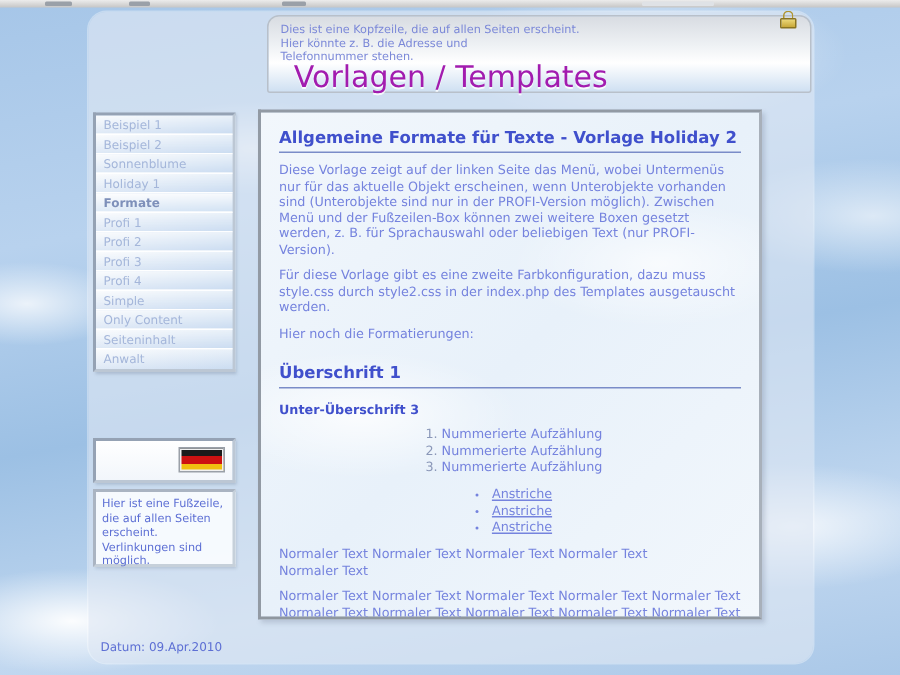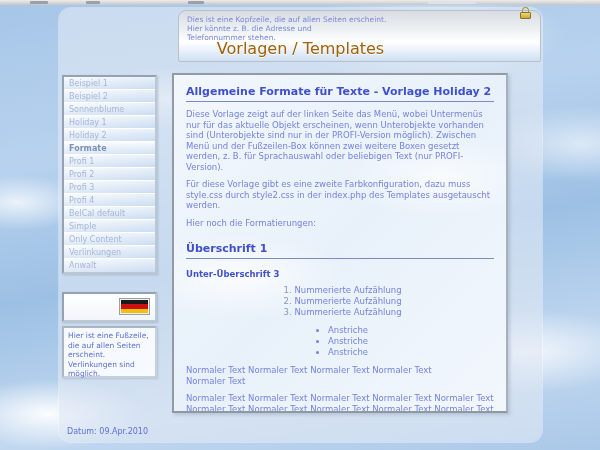--- a/index.html
+++ b/index.html
@@ -31,21 +31,21 @@
     border-radius:12px; background:rgba(224,233,244,.62);
     box-shadow:0 0 0 1px rgba(255,255,255,.35); }
 
   
   .header-box { position:absolute; left:119px; top:2px; width:363px; height:52px;
     border-radius:8px 8px 2px 2px; border:1px solid #b8c0ca;
     background:linear-gradient(#d8dce2 0%,#eef1f4 38%,#ffffff 62%,#cfe0f2 100%); }
   .kopfzeile { padding:4px 0 0 8px; font-size:7.5px; line-height:9px; color:#7b88d8;
     white-space:pre-line; }
   .page-title { position:absolute; left:0; right:0; top:31px; text-align:center;
-    font-size:16px; color:#a16207; text-shadow:0 1px 0 rgba(255,255,255,.8); }
+    font-size:20px; color:#a21caf; text-shadow:0 1px 0 rgba(255,255,255,.8); }
 
   
   .lock { position:absolute; left:461px; top:-1px; width:11px; height:12px; }
   .lock .shackle { width:7px; height:6px; margin:0 auto; border:1.5px solid #b09430;
     border-bottom:none; border-radius:4px 4px 0 0; }
   .lock .lock-body { width:11px; height:7px; margin-top:-1px; border:1px solid #8a7420;
     border-radius:1px; background:linear-gradient(#ecd878,#c8a838); }
 
   
   .sidebar { position:absolute; left:3px; top:67px; width:95px; }
@@ -85,21 +85,21 @@
     padding:6px 12px; overflow:hidden; }
   .content h1 { font-size:11px; font-weight:bold; color:#4050cc; margin:4px 0 2px;
     padding-bottom:3px; border-bottom:1px solid #7a8cc8; }
   .content h1.h1b { margin-top:14px; }
   .content p { font-size:8.5px; line-height:10.5px; color:#7583de; margin:7px 0; }
   .content h2 { text-align:center; font-size:9.5px; color:#4050cc; margin:13px 0 4px; }
   .content h3 { font-size:8.5px; color:#4050cc; margin:10px 0 4px; }
   .content ol, .content ul { width:fit-content; margin:6px auto 7px; padding-left:16px;
     font-size:8.5px; line-height:11px; color:#7583de; }
   .content ol li::marker { color:#8a97b8; }
-  .content ul { list-style:disc; }
+  .content ul { list-style:disc;text-decoration:underline; }
   .pre { white-space:pre-line; }
 
   .datebar { position:absolute; left:8px; bottom:6px; font-size:8px; color:#5d6fd4; }
 </style>
 </head>
 <body>
 
 <div class="browser-strip">
   <div class="strip-mark m1"></div>
   <div class="strip-mark m2"></div>
@@ -124,40 +124,38 @@
     <ul class="menu">
 
         <li class="menu-item">Beispiel 1</li>
 
         <li class="menu-item">Beispiel 2</li>
 
         <li class="menu-item">Sonnenblume</li>
 
         <li class="menu-item">Holiday 1</li>
 
-        <li class="menu-item">Holiday 2</li>
 
         <li class="menu-item active">Formate</li>
 
         <li class="menu-item">Profi 1</li>
 
         <li class="menu-item">Profi 2</li>
 
         <li class="menu-item">Profi 3</li>
 
         <li class="menu-item">Profi 4</li>
 
 
-        <li class="menu-item">BelCal default</li>
 
         <li class="menu-item">Simple</li>
 
         <li class="menu-item">Only Content</li>
 
-        <li class="menu-item">Verlinkungen</li>
+        <li class="menu-item">Seiteninhalt</li>
 
         <li class="menu-item">Anwalt</li>
       </ul>
   </div>
 
   <div class="flag-box">
     <div class="flag"></div>
   </div>
 
   <div class="footnote-box">

